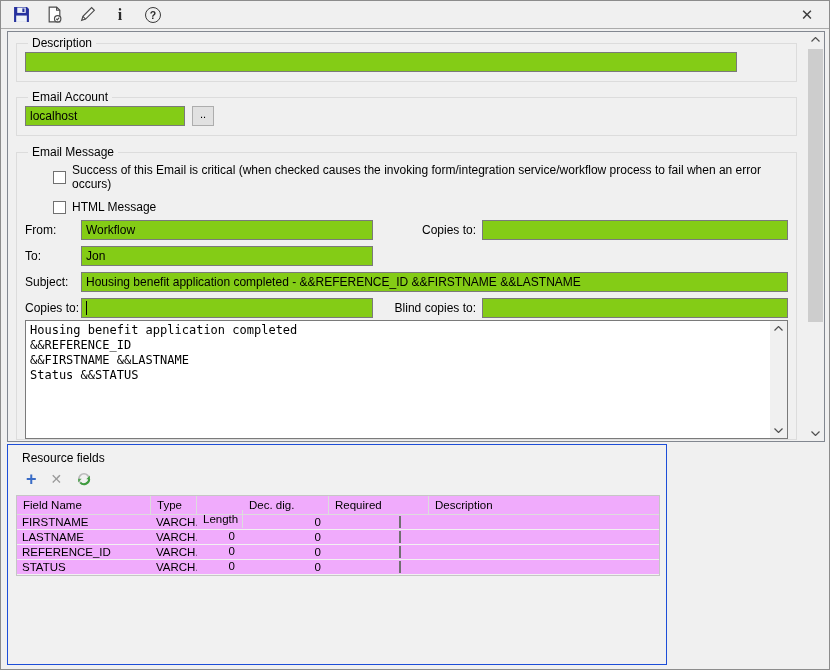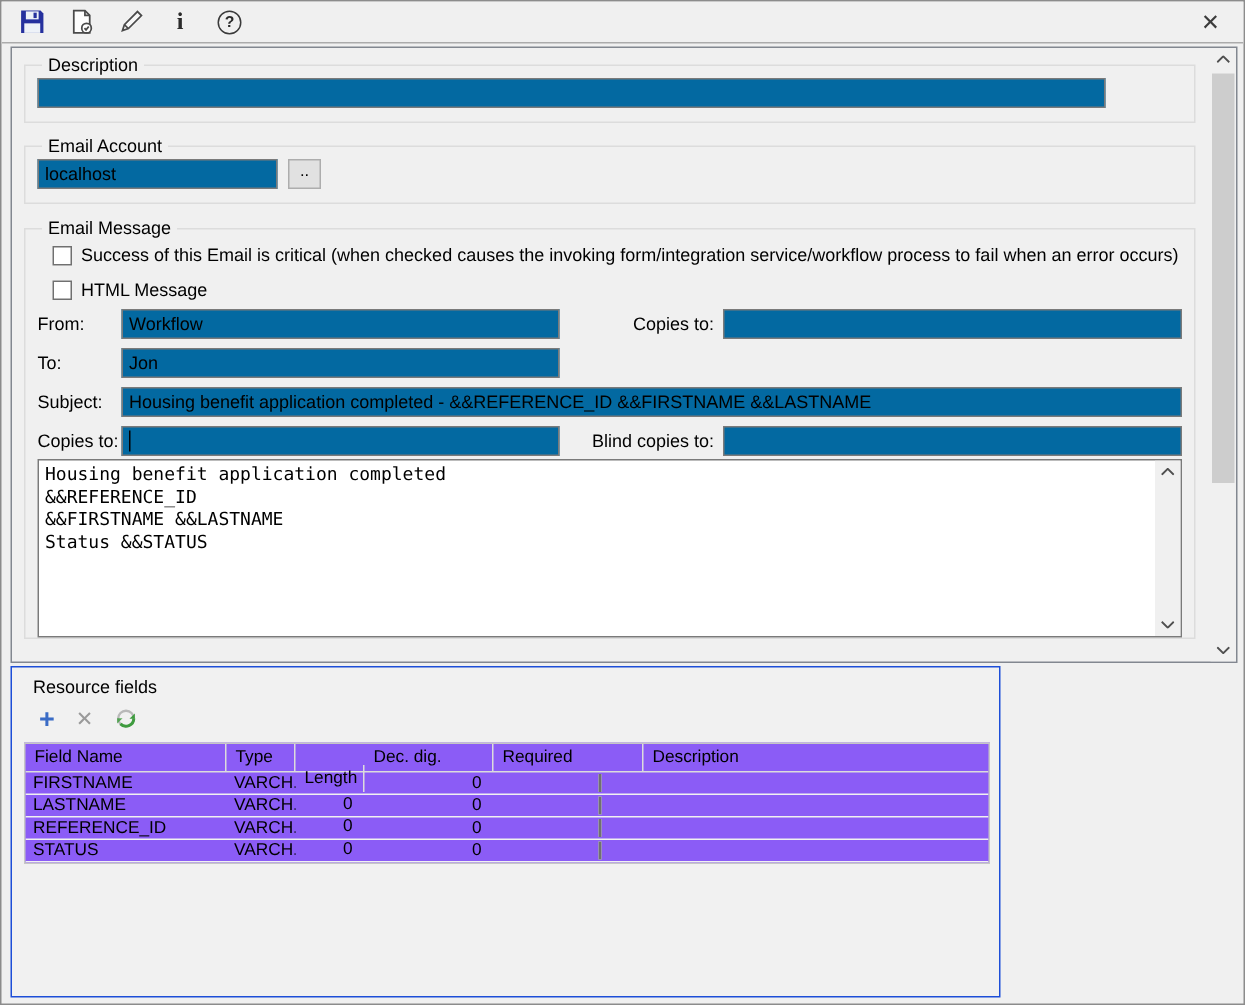--- a/index.html
+++ b/index.html
@@ -22,30 +22,30 @@
                font-size:15px; color:#3c3c3c; }
 
   
   .main-panel { position:absolute; top:30px; left:6px; width:818px; height:411px;
                 border:1px solid #828790; background:#f0f0f0; overflow:hidden; }
   .main-content { position:absolute; inset:0; padding:4px 27px 0 8px; overflow:hidden; }
 
   fieldset { border:1px solid #dcdcdc; padding:0 8px 9px; }
   legend { padding:0 4px; margin-left:3px; }
 
-  .txt { height:20px; border:1px solid #7a7a7a; background:#0369a1; font-family:"Liberation Sans",sans-serif;
+  .txt { height:20px; border:1px solid #7a7a7a; background:#84cc16; font-family:"Liberation Sans",sans-serif;
          font-size:12px; padding:1px 4px; outline:none; }
   .fs-desc input { width:712px; margin-top:2px; display:block; }
   .fs-acct { margin-top:8px; }
   .fs-acct .acct-row { display:flex; align-items:center; margin-top:2px; }
   .fs-acct input { width:160px; }
   .browse-btn { width:22px; height:20px; margin-left:7px; background:#e1e1e1; border:1px solid #adadad;
                 font-size:11px; line-height:14px; text-align:center; color:#000; }
   .fs-msg { margin-top:9px; padding-bottom:0; }
-  .cb-row { display:flex; align-items:center; gap:6px; margin-left:10px; }
+  .cb-row { display:flex; align-items:center; gap:6px; margin-left:28px; }
   .cb-row.first { margin-top:4px; }
   .cb-row.second { margin-top:9px; }
   .cb { width:13px; height:13px; border:1px solid #707070; background:#fff; flex:0 0 13px; }
 
   .frm-row { display:flex; align-items:center; margin-top:6px; }
   .lbl1 { width:56px; flex:0 0 56px; }
   .in1 { width:292px; flex:0 0 292px; position:relative; }
   .in1 input { width:100%; }
   .lbl2 { flex:1; text-align:right; padding-right:6px; white-space:nowrap; }
   .in2 { width:306px; flex:0 0 306px; }
@@ -67,21 +67,21 @@
   .vscroll .thumb { position:absolute; left:1px; top:17px; width:15px; height:273px; background:#cdcdcd; }
 
   
   .res-panel { position:absolute; top:443px; left:6px; width:660px; height:221px;
                border:1px solid #1d4ed8; background:#f1f1f1; overflow:hidden; }
   .res-label { margin:6px 0 0 14px; }
   .res-toolbar { display:flex; align-items:center; gap:14px; margin:5px 0 0 18px; height:18px; }
   .plus-glyph { color:#3a6cc6; font-size:18px; font-weight:bold; line-height:16px; }
   .del-glyph { color:#9a9a9a; font-size:14px; line-height:14px; }
 
-  .ftable { margin:7px 6px 0 8px; height:81px; border:1px solid #c6c6c6; background:#8b5cf6;
+  .ftable { margin:7px 6px 0 8px; height:81px; border:1px solid #c6c6c6; background:#f0abfc;
             font-size:11.5px; overflow:hidden; }
   .thead { display:flex; height:19px; align-items:center; border-bottom:1px solid #dcdcdc; }
   .thead .cell { border-right:1px solid #dcdcdc; height:100%; display:flex; align-items:center; padding-left:6px; }
   .thead .cell.last { border-right:none; }
   .trow { display:flex; height:15px; align-items:center; border-bottom:1px solid #f1f1f1; }
   .cell { overflow:hidden; white-space:nowrap; }
   .c-name { width:134px; flex:0 0 134px; padding-left:5px; }
   .c-type { width:46px; flex:0 0 46px; padding-left:5px; }
   .c-len  { width:46px; flex:0 0 46px;margin-top:28px; }
   .c-dec  { width:86px; flex:0 0 86px; }

